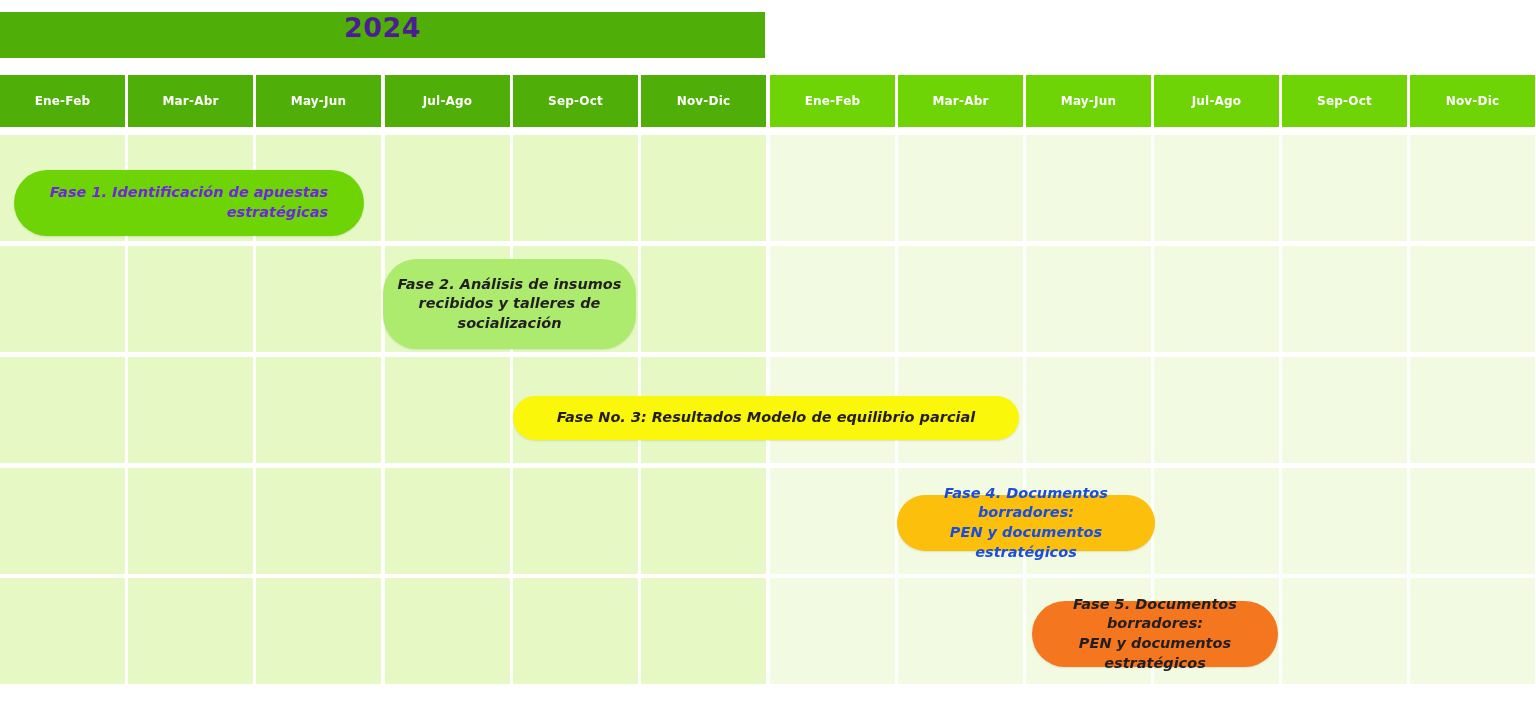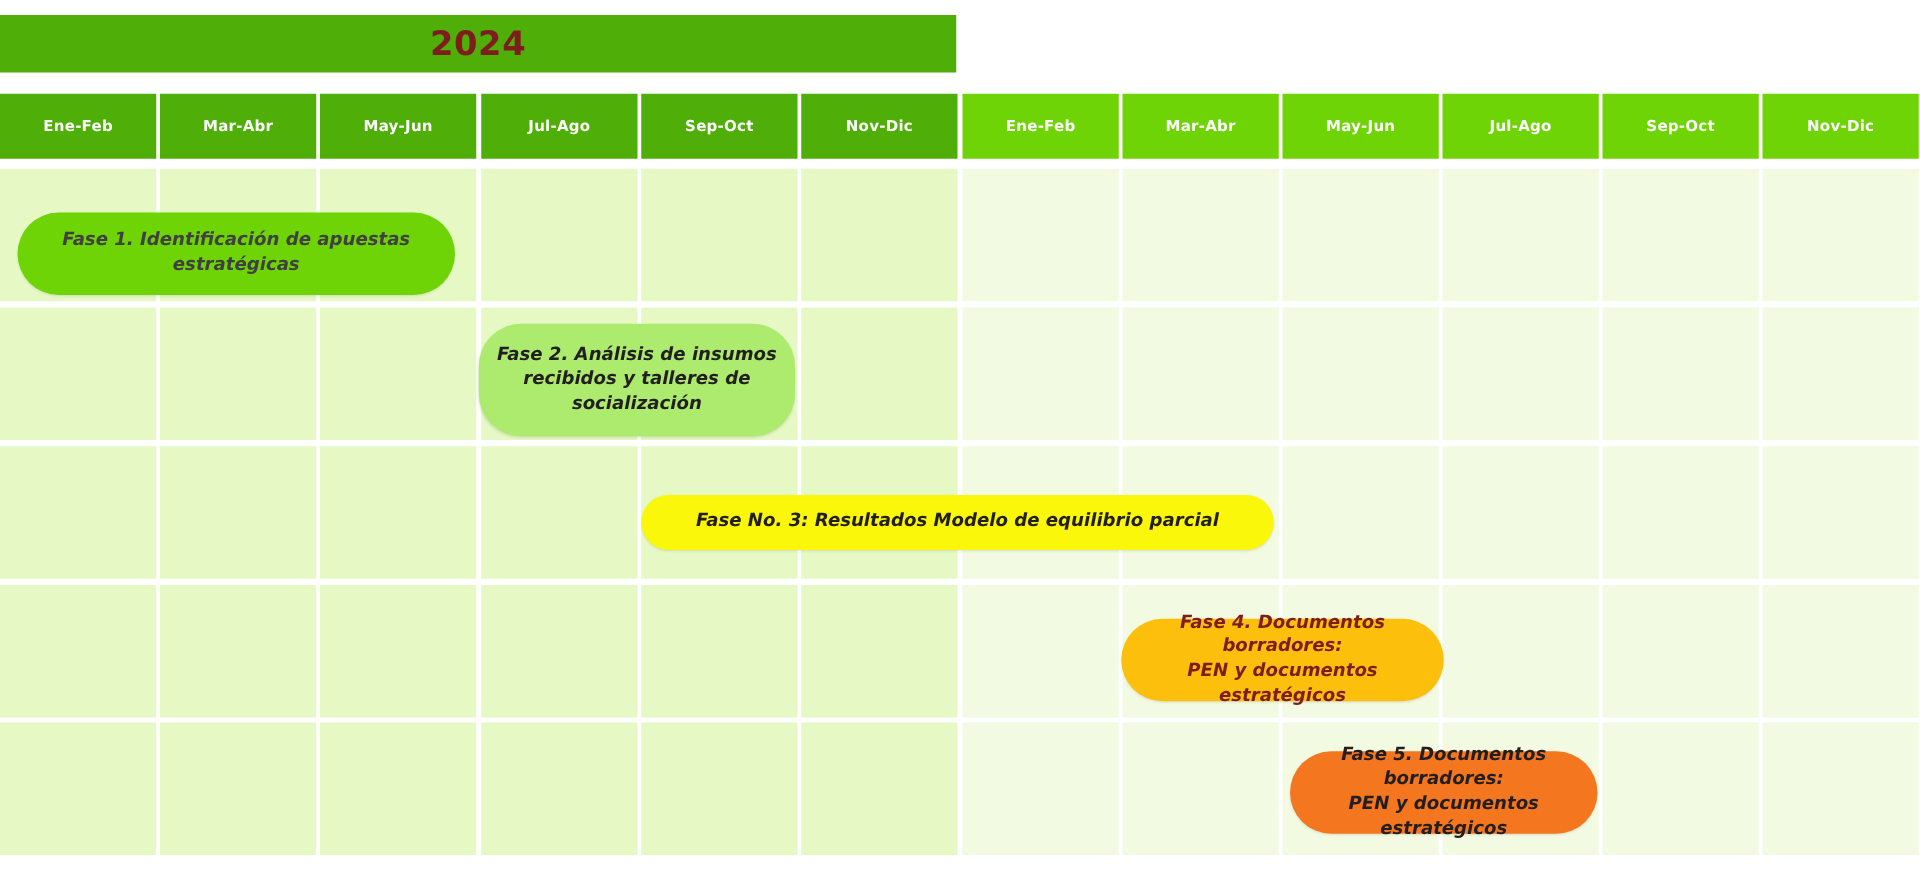--- a/index.html
+++ b/index.html
@@ -17,23 +17,23 @@
     background: #ffffff;
     overflow: hidden;
   }
 
   
   .year-band {
     position: absolute;
     height: 46px;
     top: 12px;
     display: flex;
-    align-items: center;
+    align-items: flex-start;
     justify-content: center;
-    color: #7f1d1d;
+    color: #4c1d95;
     font-weight: bold;
     font-size: 27px;
     letter-spacing: 0.5px;
   }
   .year-2024 {
     left: 0px;
     width: 765px;
     background: #4fae07;
   }
   .year-2025 {
@@ -202,30 +202,30 @@
       <div class="grid-cell y2024" style="left: 641px; top: 443px; width: 125px; height: 106px;"></div>
       <div class="grid-cell y2025" style="left: 770px; top: 443px; width: 125px; height: 106px;"></div>
       <div class="grid-cell y2025" style="left: 898px; top: 443px; width: 125px; height: 106px;"></div>
       <div class="grid-cell y2025" style="left: 1026px; top: 443px; width: 125px; height: 106px;"></div>
       <div class="grid-cell y2025" style="left: 1154px; top: 443px; width: 125px; height: 106px;"></div>
       <div class="grid-cell y2025" style="left: 1282px; top: 443px; width: 125px; height: 106px;"></div>
       <div class="grid-cell y2025" style="left: 1410px; top: 443px; width: 125px; height: 106px;"></div>
     </div>
 
   <div id="phase-layer">
-      <div class="phase-bar" style="left: 14px; top: 170px; width: 350px; height: 66px; background: rgb(110, 212, 5); color: #404040;">
+      <div class="phase-bar" style="left: 14px; top: 170px; width: 350px; height: 66px; background: rgb(110, 212, 5); color: #6d28d9; text-align: right;">
         <span>Fase 1. Identificación de apuestas<br>estratégicas</span>
       </div>
       <div class="phase-bar" style="left: 383px; top: 259px; width: 253px; height: 90px; background: rgb(173, 235, 110); color: rgb(35, 31, 32);">
         <span>Fase 2. Análisis de insumos<br>recibidos y talleres de<br>socialización</span>
       </div>
       <div class="phase-bar" style="left: 513px; top: 396px; width: 506px; height: 44px; background: rgb(250, 247, 10); color: rgb(35, 31, 32);">
         <span>Fase No. 3: Resultados Modelo de equilibrio parcial</span>
       </div>
-      <div class="phase-bar" style="left: 897px; top: 495px; width: 258px; height: 66px; background: rgb(251, 191, 12); color: #7f1d1d;">
+      <div class="phase-bar" style="left: 897px; top: 495px; width: 258px; height: 56px; background: rgb(251, 191, 12); color: #1d4ed8;">
         <span>Fase 4. Documentos borradores:<br>PEN y documentos estratégicos</span>
       </div>
       <div class="phase-bar" style="left: 1032px; top: 601px; width: 246px; height: 66px; background: rgb(244, 118, 31); color: rgb(35, 31, 32);">
         <span>Fase 5. Documentos borradores:<br>PEN y documentos estratégicos</span>
       </div>
     </div>
 
 </div>
 
 </body></html>

